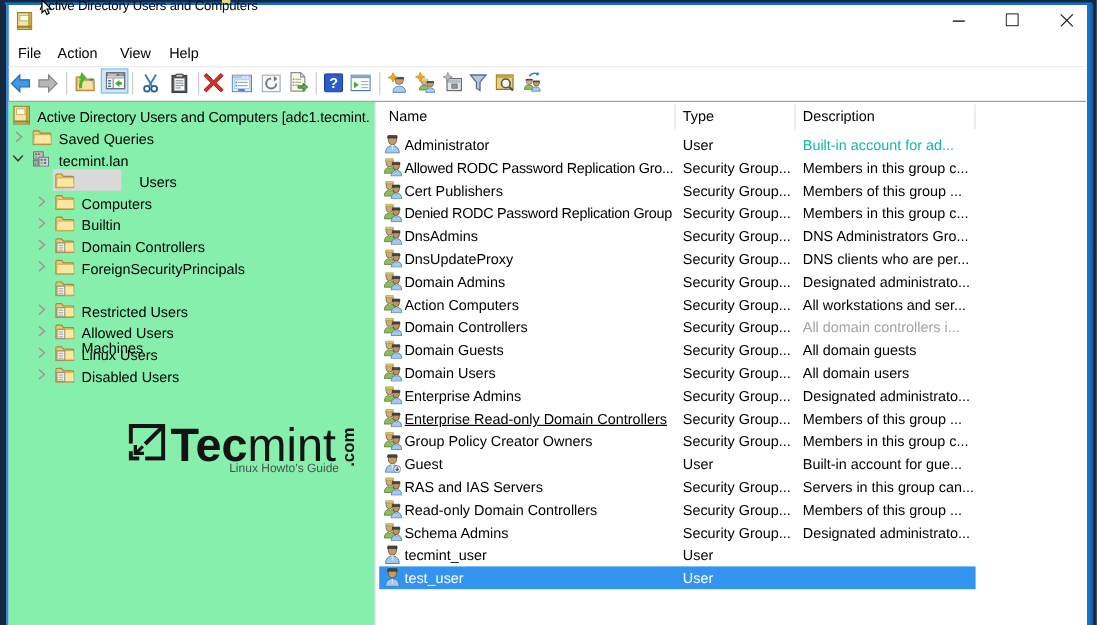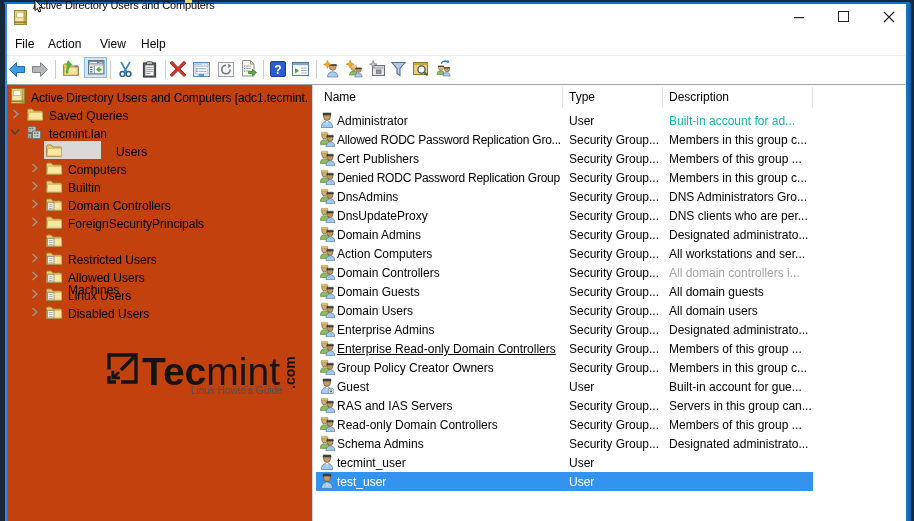--- a/index.html
+++ b/index.html
@@ -151,21 +151,21 @@
     <path d="M3.3 6.8 h5.4 l0.3 1.3 h-6 Z" fill="#474745"></path>
     <path d="M2 15.5 q0-3.8 3.7-3.8 t3.7 3.8 Z" fill="#8fbf5e" stroke="#55742f" stroke-width="0.6"></path>
     <path d="M9.5 8.5 h5 v1.5 l-0.5 2 q-2 1.7 -4 0 L9.5 10 Z" fill="#c49b65" stroke="#5a4326" stroke-width="0.5"></path>
     <path d="M9.3 8.3 h5.4 l0.3 1.3 h-6 Z" fill="#474745"></path>
     <path d="M8 17 q0-3.6 3.6-3.6 t3.6 3.6 Z" fill="#a9cdf0" stroke="#4e77a8" stroke-width="0.6"></path>
     <path d="M6 4.5 q3-4 7.5-1.5" fill="none" stroke="#2f7fd0" stroke-width="1.4"></path>
     <path d="M13 0.8 L14.6 3.4 L11.6 3.8 Z" fill="#2f7fd0"></path>
   </svg>
 <div class="abs" style="left:7px;top:84px;width:898px;height:1px;background:#9aa2aa"></div>
 <div class="abs" style="left:312px;top:85px;width:1px;height:436px;background:#d4d4d4"></div>
-<div class="abs" style="left:7px;top:85px;width:305px;height:436px;overflow:hidden;background:#c2410c">
+<div class="abs" style="left:7px;top:85px;width:305px;height:436px;overflow:hidden;background:#86efac">
     <svg style="position:absolute;left:4px;top:3px" width="14" height="16" viewBox="0 0 14 16">
       <rect x="0.5" y="0.5" width="13" height="15" fill="#dfc264" stroke="#96803a" stroke-width="1"></rect>
       <rect x="1.5" y="1.5" width="9.5" height="13" fill="#f2e6ae"></rect>
       <rect x="10.5" y="1" width="2" height="14" fill="#bfa23c"></rect>
       <rect x="2.6" y="2.8" width="7.2" height="4.6" fill="#fffdf0" stroke="#b39c3e" stroke-width="0.6"></rect>
       <rect x="1" y="12.4" width="12" height="1.8" fill="#9a8126"></rect>
     </svg>
     <div class="txt" style="left:24px;top:7px;letter-spacing:-0.1px;">Active Directory Users and Computers [adc1.tecmint.</div>
     <svg style="position:absolute;left:5px;top:24px" width="8" height="10" viewBox="0 0 8 10">
       <path d="M1.5 1 L6 5 L1.5 9" fill="none" stroke="#9b9b9b" stroke-width="1.3"></path>

